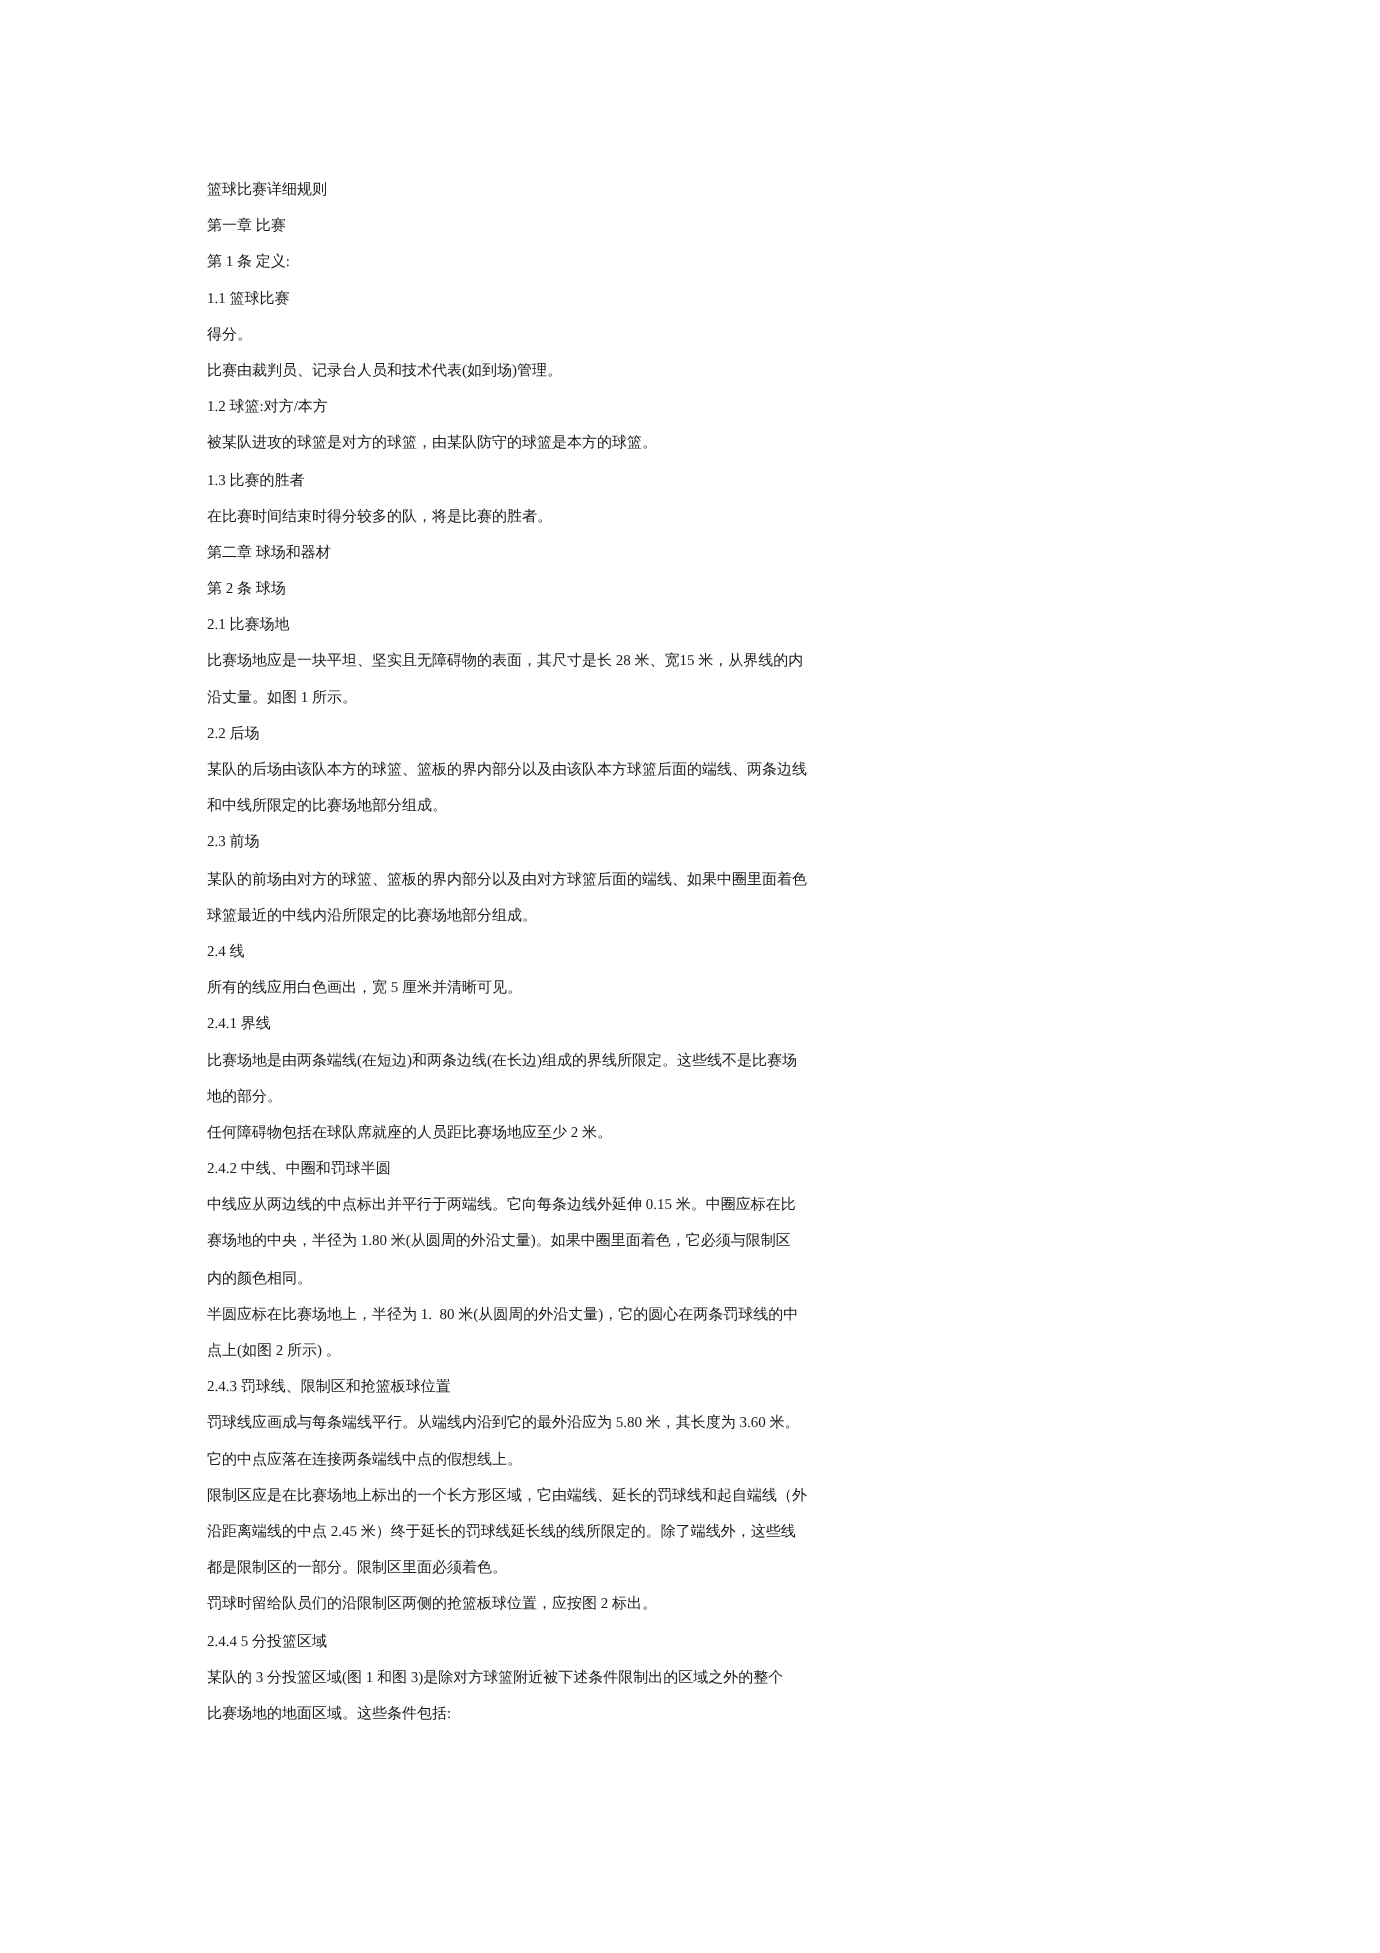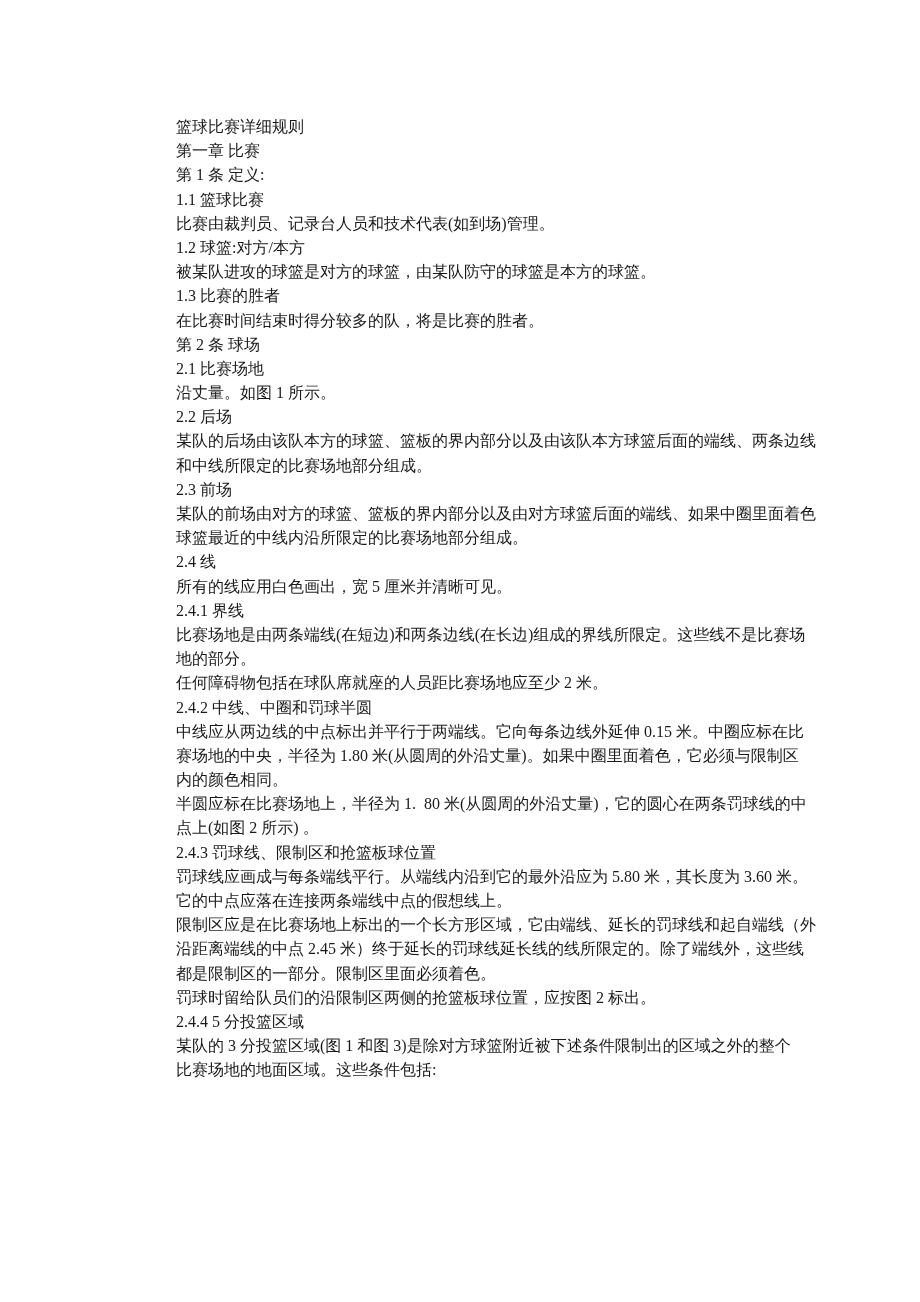--- a/index.html
+++ b/index.html
@@ -13,47 +13,49 @@
     height: 1302px;
     background: #ffffff;
     overflow: hidden;
     font-family: "Liberation Serif", "DejaVu Serif", serif;
   }
   .text-block {
     position: absolute;
     left: 138px;
     top: 115px;
     width: 680px;
-    font-size: 16px;
+    font-size: 10px;
     line-height: 24.2px;
     color: #1a1a1a;
-    margin-left: 38px;
   }
   .line {
     white-space: pre;
     height: 24.2px;
     overflow: visible;
   }
 </style>
 </head>
 <body>
 
 <div class="page" style="background: rgb(255, 255, 255);">
   <div class="text-block" style="color: rgb(26, 26, 26);">
       <div class="line">篮球比赛详细规则</div>
       <div class="line">第一章 比赛</div>
       <div class="line">第 1 条 定义:</div>
       <div class="line">1.1 篮球比赛</div>
+      <div class="line">得分。</div>
       <div class="line">比赛由裁判员、记录台人员和技术代表(如到场)管理。</div>
       <div class="line">1.2 球篮:对方/本方</div>
       <div class="line">被某队进攻的球篮是对方的球篮，由某队防守的球篮是本方的球篮。</div>
       <div class="line">1.3 比赛的胜者</div>
       <div class="line">在比赛时间结束时得分较多的队，将是比赛的胜者。</div>
+      <div class="line">第二章 球场和器材</div>
       <div class="line">第 2 条 球场</div>
       <div class="line">2.1 比赛场地</div>
+      <div class="line">比赛场地应是一块平坦、坚实且无障碍物的表面，其尺寸是长 28 米、宽15 米，从界线的内</div>
       <div class="line">沿丈量。如图 1 所示。</div>
       <div class="line">2.2 后场</div>
       <div class="line">某队的后场由该队本方的球篮、篮板的界内部分以及由该队本方球篮后面的端线、两条边线</div>
       <div class="line">和中线所限定的比赛场地部分组成。</div>
       <div class="line">2.3 前场</div>
       <div class="line">某队的前场由对方的球篮、篮板的界内部分以及由对方球篮后面的端线、如果中圈里面着色</div>
       <div class="line">球篮最近的中线内沿所限定的比赛场地部分组成。</div>
       <div class="line">2.4 线</div>
       <div class="line">所有的线应用白色画出，宽 5 厘米并清晰可见。</div>
       <div class="line">2.4.1 界线</div>

